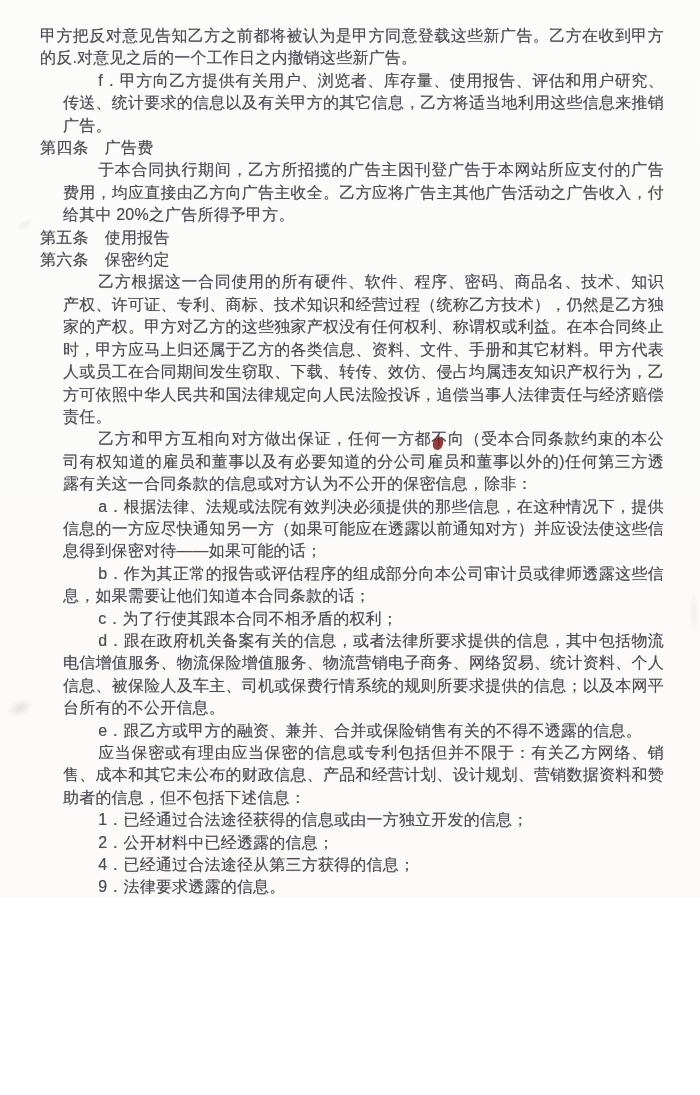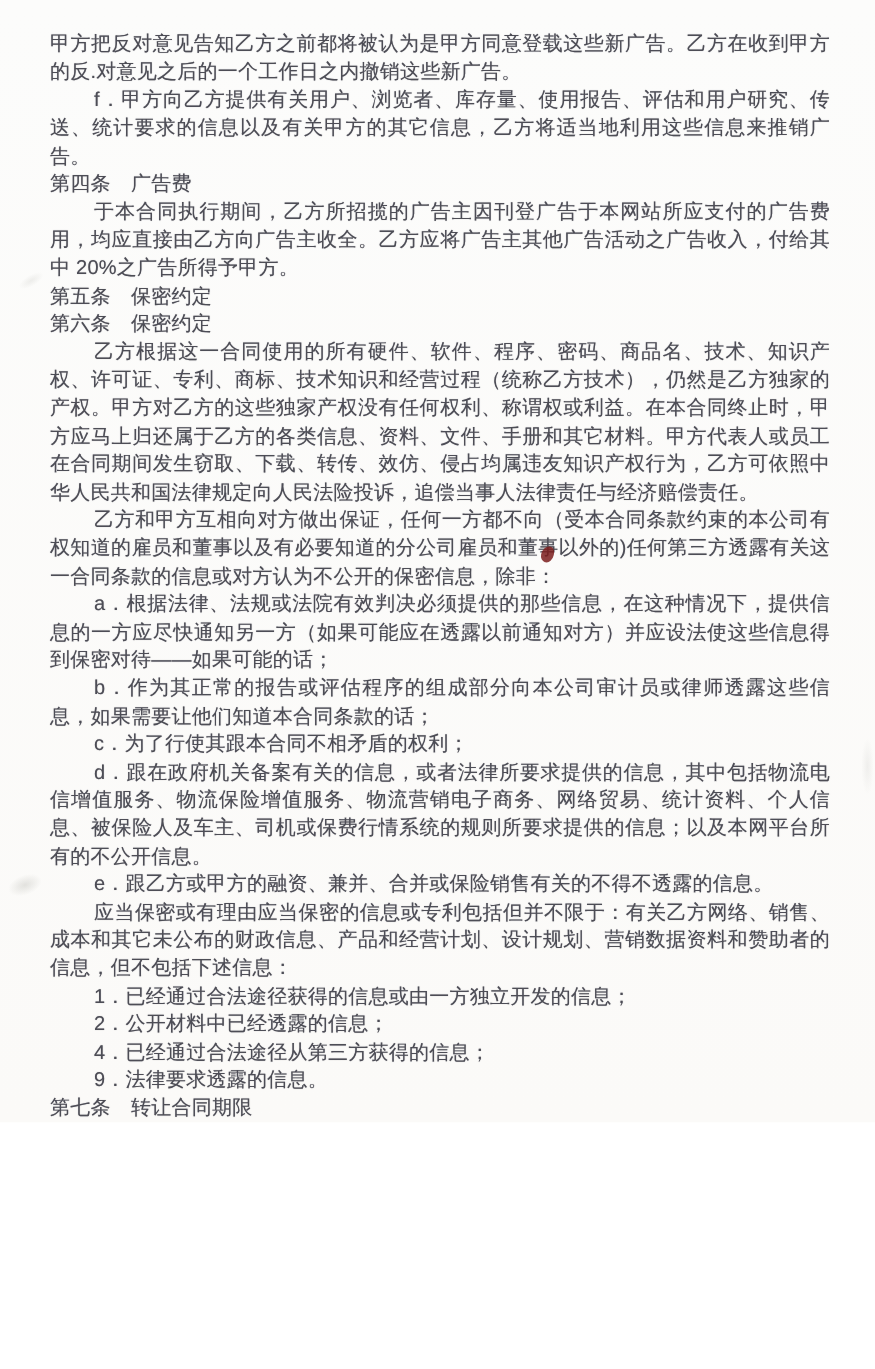--- a/index.html
+++ b/index.html
@@ -26,20 +26,21 @@
     letter-spacing: 0.2px;
     text-align: justify;
     text-shadow: 0 0 0.7px rgba(77, 77, 86, 0.55);
   }
   p.para {
     margin: 0;
     padding: 0;
   }
   p.indent {
     text-indent: 2.2em;
+    margin-left: 23px;
   }
   p.heading {
     text-indent: 0;
   }
   .footer {
     position: absolute;
     top: 1012px;
     left: 0;
     width: 100%;
     text-align: left;
@@ -89,21 +90,21 @@
 </head>
 <body>
 
 <div class="page">
 
   <div class="content">
     <p class="para">甲方把反对意见告知乙方之前都将被认为是甲方同意登载这些新广告。乙方在收到甲方的反.对意见之后的一个工作日之内撤销这些新广告。</p>
     <p class="para indent">f．甲方向乙方提供有关用户、浏览者、库存量、使用报告、评估和用户研究、传送、统计要求的信息以及有关甲方的其它信息，乙方将适当地利用这些信息来推销广告。</p>
     <p class="para heading">第四条　广告费</p>
     <p class="para indent">于本合同执行期间，乙方所招揽的广告主因刊登广告于本网站所应支付的广告费用，均应直接由乙方向广告主收全。乙方应将广告主其他广告活动之广告收入，付给其中 20%之广告所得予甲方。</p>
-    <p class="para heading">第五条　保密约定</p>
+    <p class="para heading">第五条　使用报告</p>
     <p class="para heading">第六条　保密约定</p>
     <p class="para indent">乙方根据这一合同使用的所有硬件、软件、程序、密码、商品名、技术、知识产权、许可证、专利、商标、技术知识和经营过程（统称乙方技术），仍然是乙方独家的产权。甲方对乙方的这些独家产权没有任何权利、称谓权或利益。在本合同终止时，甲方应马上归还属于乙方的各类信息、资料、文件、手册和其它材料。甲方代表人或员工在合同期间发生窃取、下载、转传、效仿、侵占均属违友知识产权行为，乙方可依照中华人民共和国法律规定向人民法险投诉，追偿当事人法律责任与经济赔偿责任。</p>
     <p class="para indent">乙方和甲方互相向对方做出保证，任何一方都不向（受本合同条款约束的本公司有权知道的雇员和董事以及有必要知道的分公司雇员和董事以外的)任何第三方透露有关这一合同条款的信息或对方认为不公开的保密信息，除非：</p>
     <p class="para indent">a．根据法律、法规或法院有效判决必须提供的那些信息，在这种情况下，提供信息的一方应尽快通知另一方（如果可能应在透露以前通知对方）并应设法使这些信息得到保密对待——如果可能的话；</p>
     <p class="para indent">b．作为其正常的报告或评估程序的组成部分向本公司审计员或律师透露这些信息，如果需要让他们知道本合同条款的话；</p>
     <p class="para indent">c．为了行使其跟本合同不相矛盾的权利；</p>
     <p class="para indent">d．跟在政府机关备案有关的信息，或者法律所要求提供的信息，其中包括物流电信增值服务、物流保险增值服务、物流营销电子商务、网络贸易、统计资料、个人信息、被保险人及车主、司机或保费行情系统的规则所要求提供的信息；以及本网平台所有的不公开信息。</p>
     <p class="para indent">e．跟乙方或甲方的融资、兼并、合并或保险销售有关的不得不透露的信息。</p>
     <p class="para indent">应当保密或有理由应当保密的信息或专利包括但并不限于：有关乙方网络、销售、成本和其它未公布的财政信息、产品和经营计划、设计规划、营销数据资料和赞助者的信息，但不包括下述信息：</p>
     <p class="para indent">1．已经通过合法途径获得的信息或由一方独立开发的信息；</p>

